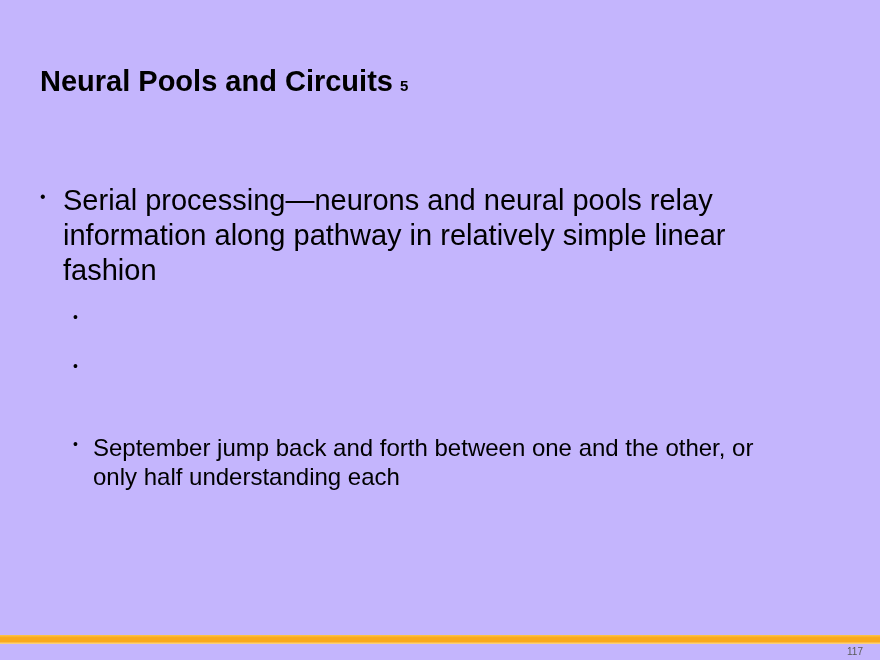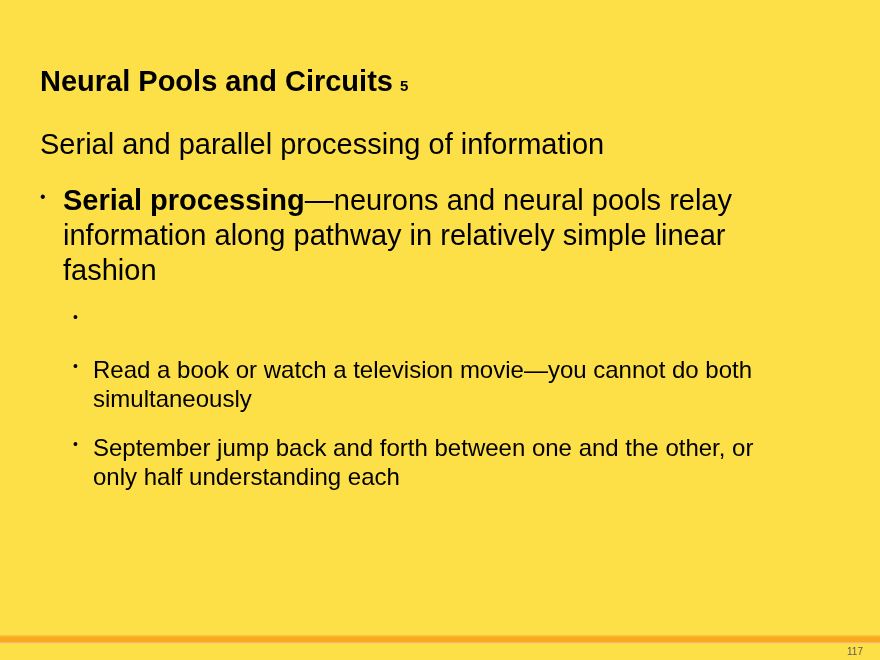--- a/index.html
+++ b/index.html
@@ -4,21 +4,21 @@
 <style>
   html, body {
     margin: 0;
     padding: 0;
     background: #ffffff;
   }
   .slide {
     position: relative;
     width: 880px;
     height: 660px;
-    background: #fde047;
+    background: #c4b5fd;
     overflow: hidden;
     font-family: "Liberation Sans", sans-serif;
     color: #000000;
   }
 
   .title {
     position: absolute;
     left: 40px;
     top: 45px;
     font-size: 29px;
@@ -54,21 +54,21 @@
     line-height: 35px;
   }
   .bullet-l1 .marker {
     position: absolute;
     left: 0;
     top: -4px;
     font-size: 16px;
     line-height: 35px;
   }
   .bullet-l1 .lead {
-    font-weight: bold;
+    font-weight: normal;
   }
 
   .bullet-l2 {
     position: absolute;
     left: 73px;
     width: 723px;
     padding-left: 20px;
     box-sizing: border-box;
     font-size: 24px;
     line-height: 29px;
@@ -102,32 +102,31 @@
     text-align: center;
   }
 </style>
 </head>
 <body>
 
 <div class="slide">
 
   <h1 class="title"><span>Neural Pools and Circuits</span><span class="title-ref">5</span></h1>
 
-  <div class="subtitle">Serial and parallel processing of information</div>
 
   <div class="bullet-l1">
     <span class="marker">•</span><span class="lead">Serial processing</span><span>—neurons and neural pools relay information along pathway in relatively simple linear fashion</span>
   </div>
 
   <div class="bullet-l2 sub1">
     <span class="marker">•</span>
   </div>
 
   <div class="bullet-l2 sub2">
-    <span class="marker">•</span><span>Read a book or watch a television movie—you cannot do both simultaneously</span>
+    <span class="marker">•</span>
   </div>
 
   <div class="bullet-l2 sub3">
     <span class="marker">•</span><span>September jump back and forth between one and the other, or only half understanding each</span>
   </div>
 
   <div class="footer-bar"></div>
 
   <div class="page-number">117</div>
 

